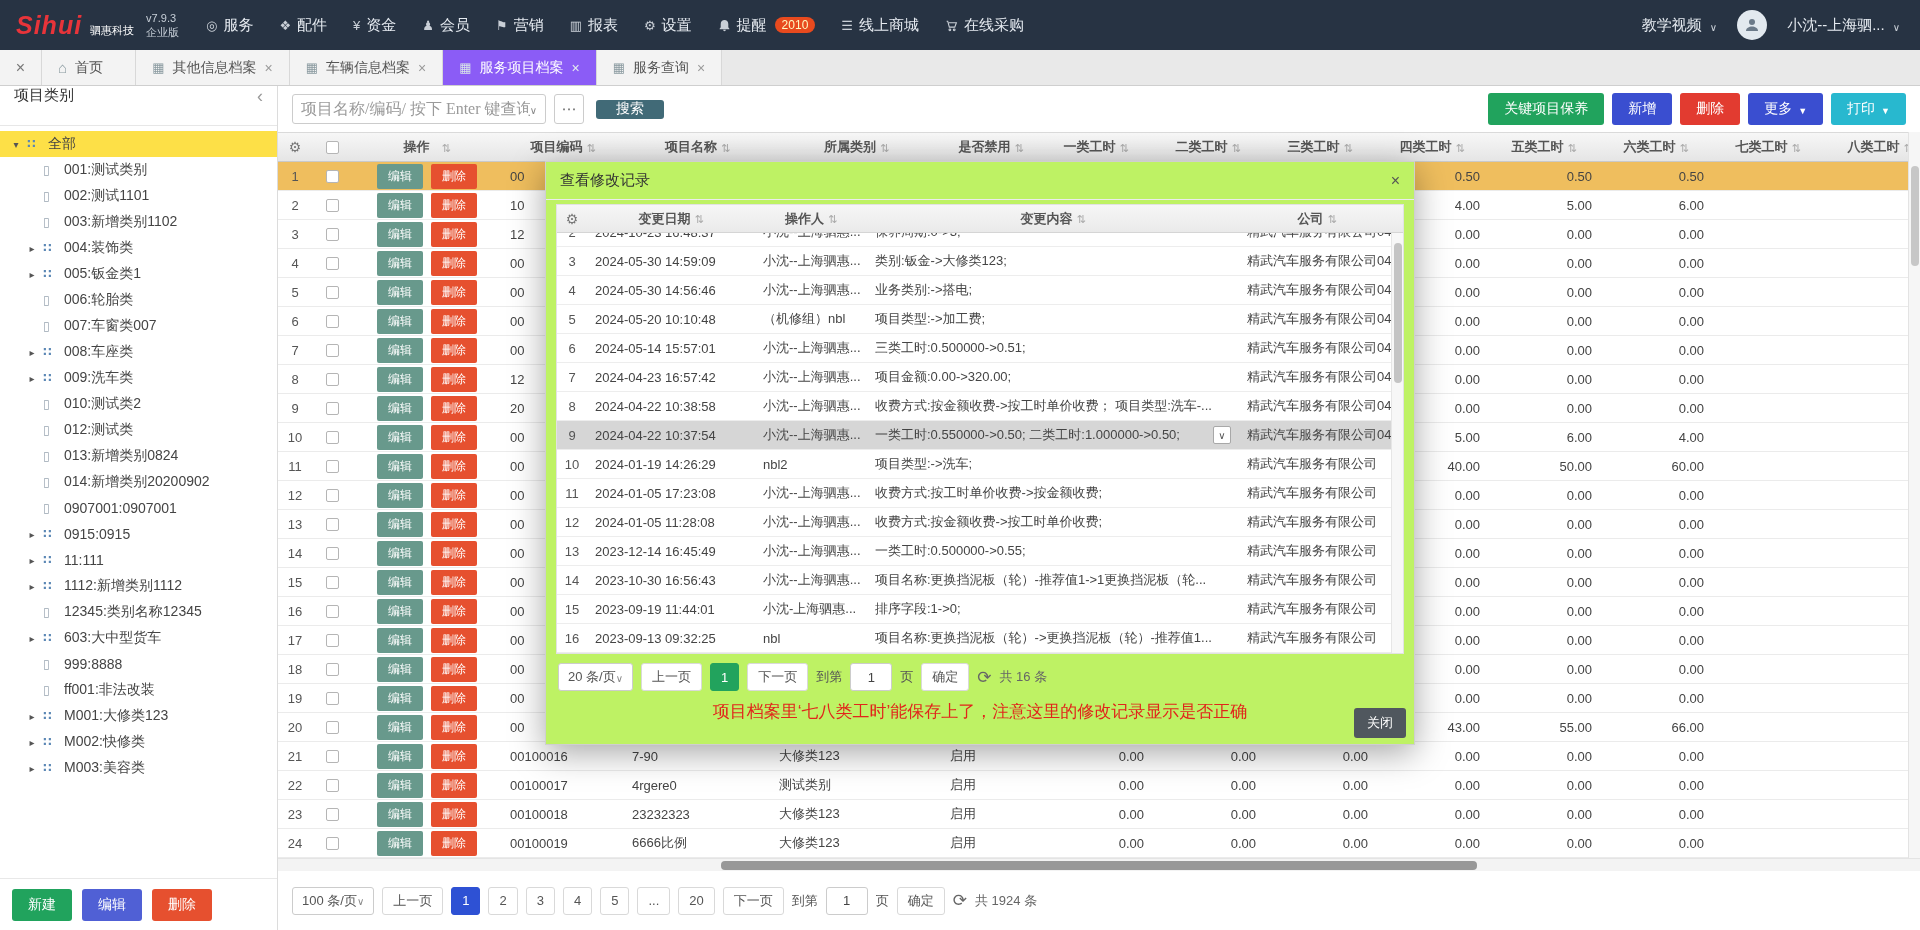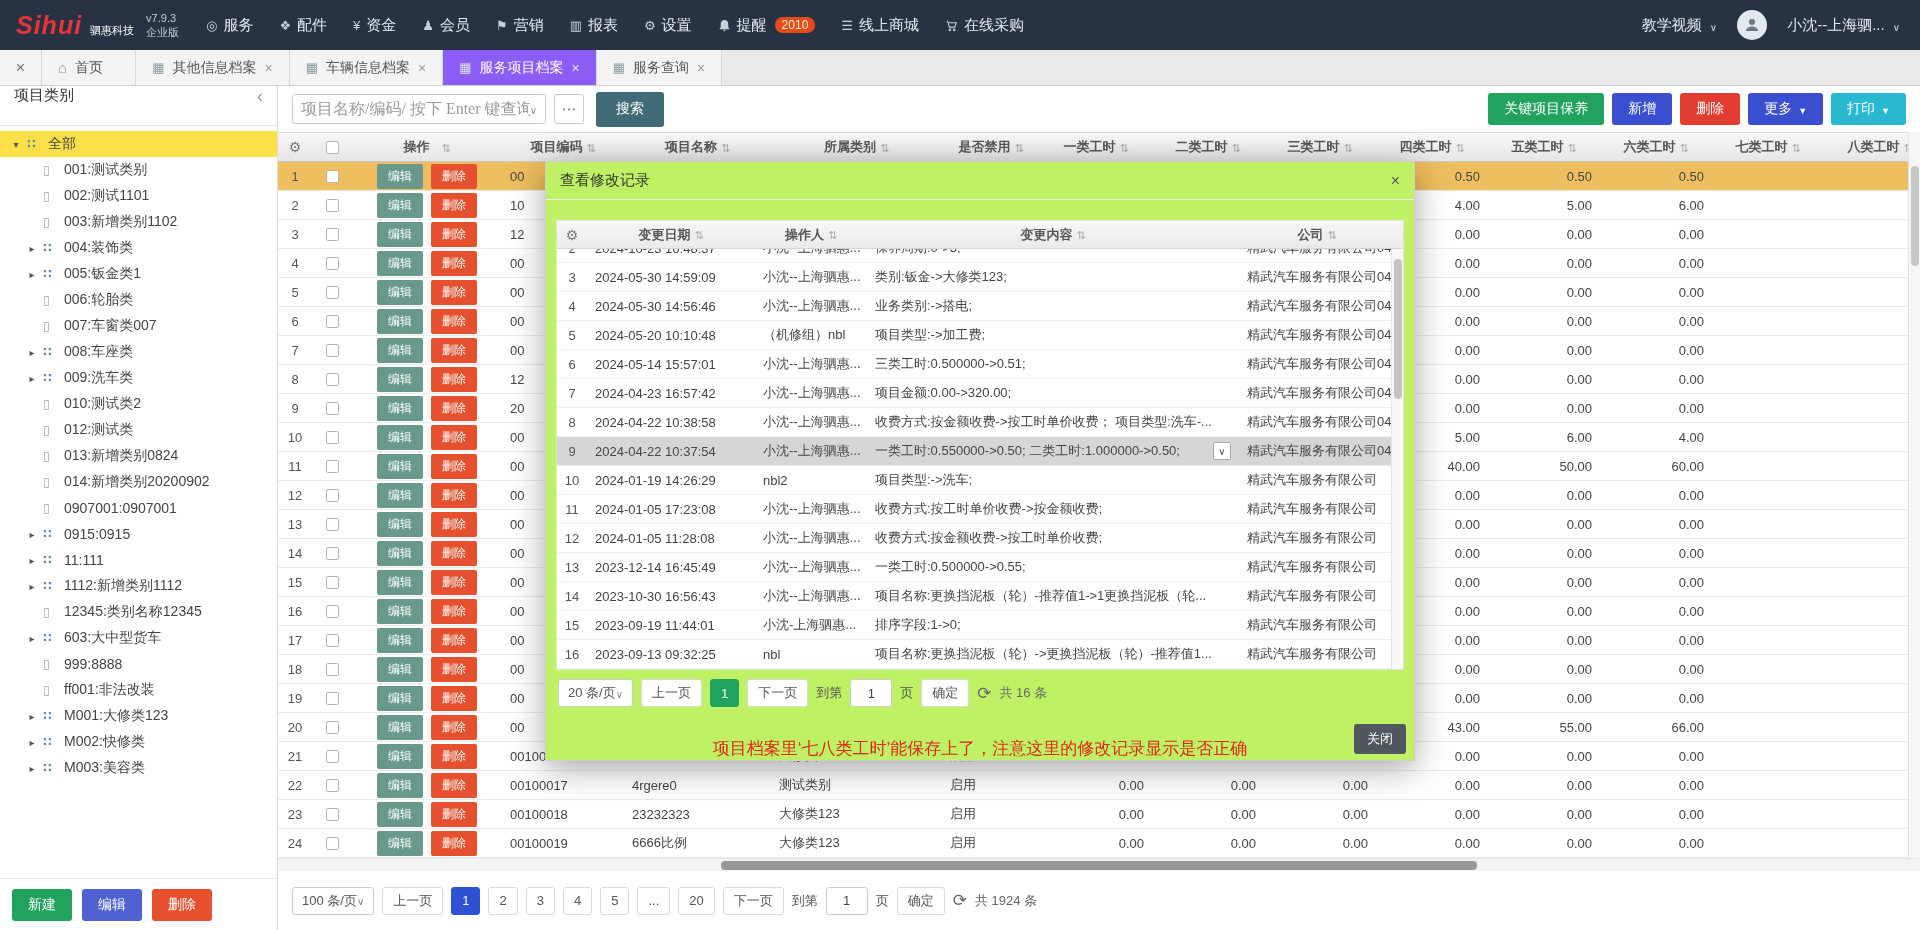--- a/index.html
+++ b/index.html
@@ -72,21 +72,21 @@
 .i-dd2::before{content:"▼";font-size:9px}
 
 
 .main{flex:1;display:flex;flex-direction:column;min-width:0;background:#fff}
 .toolbar{flex:0 0 46px;display:flex;align-items:center;padding:0 14px;gap:8px}
 .search-box{width:254px;height:30px;border:1px solid #ccc;border-radius:3px;display:flex;align-items:center;padding:0 8px;background:#fff}
 .search-input{border:none;outline:none;flex:1;font-size:16px;color:#737373;font-family:Liberation Serif, serif}
 .search-input::placeholder{color:#9a9a9a}
 .dots-btn{width:30px;height:30px;border:1px solid #ccc;border-radius:3px;background:#fff;color:#666;display:flex;align-items:center;justify-content:center}
 .i-dots::before{content:"⋯";font-size:15px}
-.search-btn{height:35px;padding:0 20px;background:#416a77;color:#fff;border:none;border-radius:3px;font-size:14px;margin-left:4px;font-family:inherit}
+.search-btn{height:19px;padding:0 20px;background:#416a77;color:#fff;border:none;border-radius:3px;font-size:14px;margin-left:4px;font-family:inherit}
 .toolbar-right{margin-left:auto;display:flex;gap:8px}
 
 
 .table-area{position:relative;flex:0 0 726px;overflow:hidden}
 .thead{display:flex;height:30px;background:linear-gradient(#f7f7f7,#e5e5e5);border-top:1px solid #dadada;border-bottom:1px solid #c9c9c9;font-size:13px;font-weight:bold;color:#555}
 .cell{flex:0 0 auto;padding:0 8px;display:flex;align-items:center;height:100%;overflow:hidden;white-space:nowrap}
 .thead .cell{justify-content:center}
 .c-gear{width:34px;justify-content:center}
 .c-check{width:40px;justify-content:center}
 .c-op{width:150px;justify-content:center;gap:8px}
@@ -118,42 +118,42 @@
 .pbtn.active{background:#2e51d4;border-color:#2e51d4;color:#fff}
 .pages-holder{display:contents}
 .goto-input{width:42px;height:28px;border:1px solid #ccc;border-radius:3px;text-align:center;font-size:13px;font-family:inherit;color:#444}
 .i-refresh::before{content:"⟳";font-size:17px;color:#666}
 .total{color:#666}
 
 
 .modal{position:absolute;left:545px;top:161px;width:870px;background:#bef264;border:1px solid #cfcfcf;box-shadow:0 8px 32px rgba(0,0,0,.35);z-index:50;display:flex;flex-direction:column}
 .modal-head{flex:0 0 38px;display:flex;align-items:center;justify-content:space-between;padding:0 14px;border-bottom:1px solid #ececec;font-size:15px;color:#333}
 .modal-close{color:#555}
-.mtable{position:relative;margin:20px 10px 0;border:1px solid #e2e2e2}
+.mtable{position:relative;margin:4px 10px 0;border:1px solid #e2e2e2}
 .mthead{display:flex;height:28px;background:linear-gradient(#f6f6f6,#eaeaea);border-bottom:1px solid #d5d5d5;font-size:13px;font-weight:bold;color:#555}
 .mcell{flex:0 0 auto;padding:0 8px;display:flex;align-items:center;height:100%;overflow:hidden;white-space:nowrap}
 .mthead .mcell{justify-content:center}
 .m-gear{width:30px;justify-content:center}
 .m-date{width:168px}
 .m-op{width:112px}
 .m-content{width:372px}
 .m-co{width:156px}
 .mrows-clip{height:420px;overflow:hidden}
 .mrows{margin-top:-15px}
 .mrow{display:flex;height:29px;border-bottom:1px solid #ededed;font-size:13px;color:#444;background:#fff}
 .mrow.selected{background:#d6d6d6}
 .mrow .m-gear{color:#555}
 .expand-box{display:none;margin-left:auto;width:18px;height:18px;border:1px solid #a8a8a8;background:#fff;align-items:center;justify-content:center;border-radius:2px;color:#555}
 .expand-box.show{display:flex}
 .expand-box::before{content:"∨";font-size:10px}
 .mscroll{position:absolute;top:28px;right:0;width:12px;height:420px;background:#f7f7f7;border-left:1px solid #e6e6e6}
 .mthumb{position:absolute;top:10px;left:2px;width:8px;height:140px;background:#c4c4c4;border-radius:4px}
 .mpagination{flex:0 0 46px;display:flex;align-items:center;gap:8px;padding:0 12px;font-size:13px;color:#555}
 .modal .pbtn.active{background:#22a35d;border-color:#22a35d;color:#fff}
-.mwarn{flex:0 0 44px;position:relative;display:flex;align-items:flex-end;justify-content:center}
+.mwarn{flex:0 0 44px;position:relative;display:flex;align-items:flex-start;justify-content:center}
 .warn-text{color:#e1251b;font-size:17px}
 .close-btn{position:absolute;right:8px;top:8px;background:#50575e;color:#fff;border:none;border-radius:3px;padding:6px 13px;font-size:13px;font-family:inherit}
 </style>
 </head>
 <body>
 
 <div class="app" data-interactable="false">
 
   <header class="navbar" data-interactable="false">
     <div class="brand" data-interactable="true">

